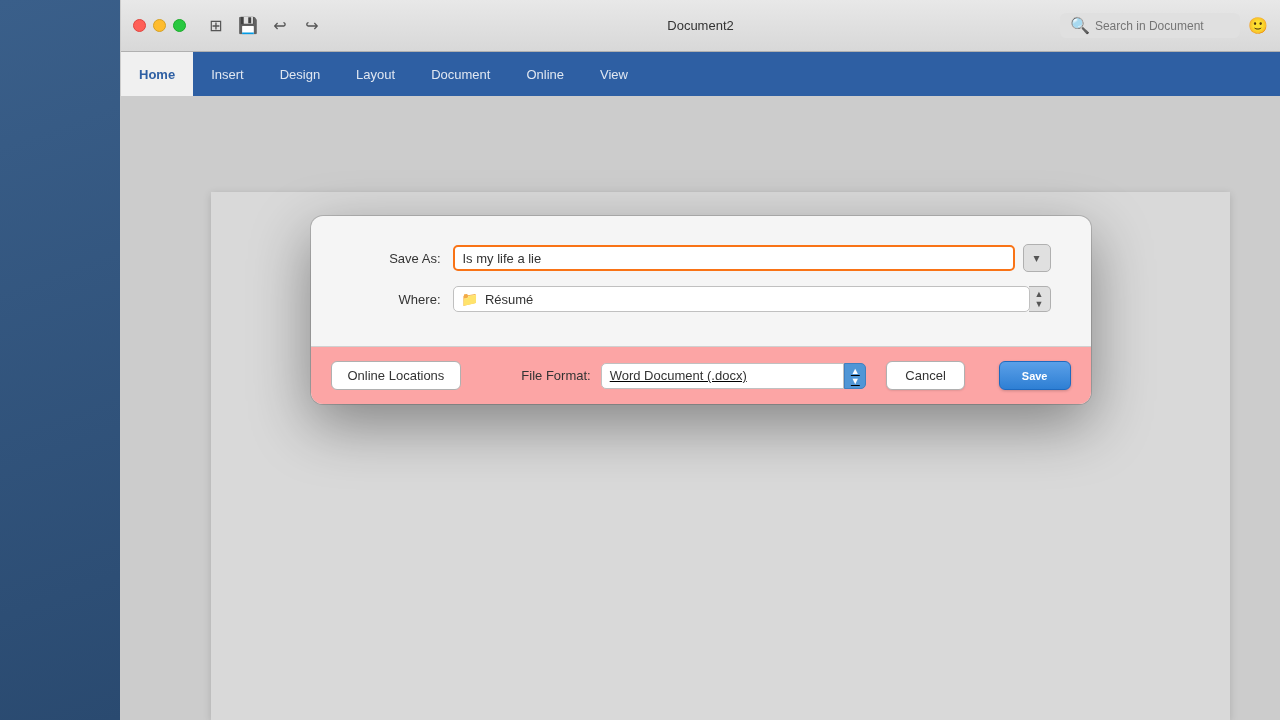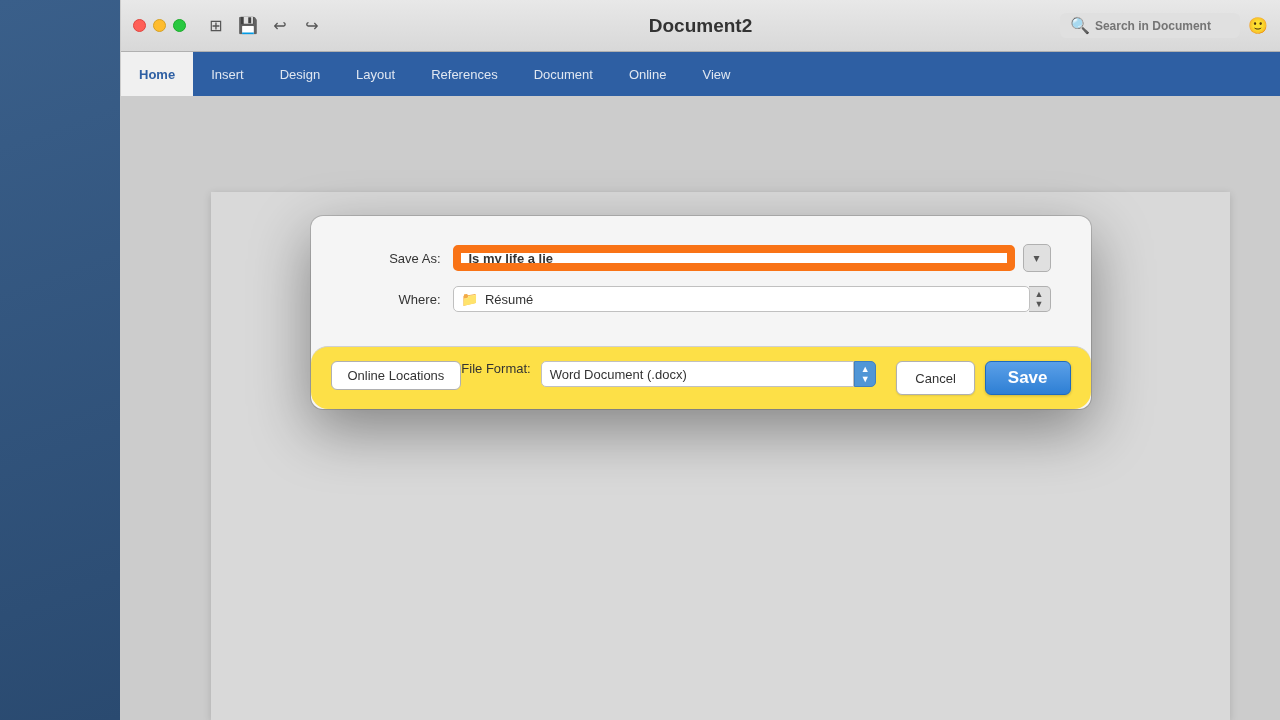--- a/index.html
+++ b/index.html
@@ -55,22 +55,22 @@
     }
 
     .traffic-light.close { background: #ff5f57; border: 1px solid #e0443e; }
     .traffic-light.minimize { background: #febc2e; border: 1px solid #d6a123; }
     .traffic-light.maximize { background: #28c840; border: 1px solid #1aab29; }
 
     .title-bar-title {
       position: absolute;
       left: 50%;
       transform: translateX(-50%);
-      font-size: 19px;
-      font-weight: 700;
+      font-size: 13px;
+      font-weight: 400;
       color: #333;
     }
 
     .title-bar-icons {
       display: flex;
       gap: 12px;
       margin-left: 20px;
       align-items: center;
     }
 
@@ -101,21 +101,20 @@
       gap: 5px;
     }
 
     .search-bar input {
       background: transparent;
       border: none;
       outline: none;
       font-size: 12px;
       color: #888;
       width: 100%;
-      font-weight: bold;
     }
 
     
     .ribbon {
       height: 44px;
       background: #2e5fa3;
       display: flex;
       align-items: stretch;
     }
 
@@ -171,28 +170,27 @@
       color: #333;
       width: 90px;
       text-align: right;
       margin-right: 12px;
       font-weight: 400;
     }
 
     .dialog-input {
       flex: 1;
       height: 26px;
-      border: 8px solid #f97316;
+      border: 2px solid #f97316;
       border-radius: 5px;
       padding: 0 8px;
       font-size: 13px;
       background: white;
       outline: none;
       color: #333;
-      font-weight: bold;
     }
 
     .dialog-input.tags {
       border-color: #c0c0c0;
     }
 
     .expand-btn {
       width: 28px;
       height: 28px;
       background: #e0e0e0;
@@ -239,48 +237,49 @@
       margin-left: -1px;
     }
 
     .folder-icon {
       color: #5096d6;
       font-size: 14px;
     }
 
     
     .dialog-bottom {
-      background: #fde047;
+      background: #fca5a5;
       border-top: 1px solid #d0d0d0;
       padding: 14px 20px;
       display: flex;
-      align-items: flex-start;
-      border-radius: 17px;
+      align-items: center;
     }
 
     .online-locations-btn {
       background: white;
       border: 1px solid #b0b0b0;
       border-radius: 6px;
       padding: 6px 16px;
       font-size: 13px;
       color: #333;
       cursor: pointer;
     }
 
     .file-format-label {
       font-size: 13px;
       color: #333;
+      margin-left: 60px;
       margin-right: 10px;
     }
 
     .format-select-wrapper {
       flex: 1;
       display: flex;
       align-items: center;
+      text-decoration: underline;
     }
 
     .format-select {
       flex: 1;
       height: 26px;
       background: white;
       border: 1px solid #c0c0c0;
       border-radius: 5px 0 0 5px;
       padding: 0 8px;
       font-size: 13px;
@@ -299,45 +298,46 @@
       flex-direction: column;
       align-items: center;
       justify-content: center;
       cursor: pointer;
       font-size: 9px;
       color: white;
     }
 
     .dialog-actions {
       display: flex;
-      gap: 10px;
+      gap: 26px;
       margin-left: 20px;
     }
 
     .btn-cancel {
       background: white;
       border: 1px solid #b0b0b0;
       border-radius: 6px;
       padding: 6px 18px;
       font-size: 13px;
       color: #333;
       cursor: pointer;
       box-shadow: 0 1px 2px rgba(0,0,0,0.1);
     }
 
     .btn-save {
       background: linear-gradient(to bottom, #5ba0e8, #2e7fd4);
       border: 1px solid #1e6abf;
       border-radius: 6px;
       padding: 6px 22px;
-      font-size: 17px;
+      font-size: 11px;
       color: white;
       cursor: pointer;
       font-weight: 600;
       box-shadow: 0 1px 3px rgba(0,0,0,0.2);
+      margin-left: 8px;
     }
 
     
     .white-page {
       position: absolute;
       top: 96px;
       left: 90px;
       right: 50px;
       bottom: 0;
       background: white;
@@ -397,23 +397,20 @@
       <span>Home</span>
     </div>
     <div class="ribbon-tab">
       <span>Insert</span>
     </div>
     <div class="ribbon-tab">
       <span>Design</span>
     </div>
     <div class="ribbon-tab">
       <span>Layout</span>
-    </div>
-    <div class="ribbon-tab">
-      <span>References</span>
     </div>
     <div class="ribbon-tab">
       <span>Document</span>
     </div>
     <div class="ribbon-tab">
       <span>Online</span>
     </div>
     <div class="ribbon-tab">
       <span>View</span>
     </div>

